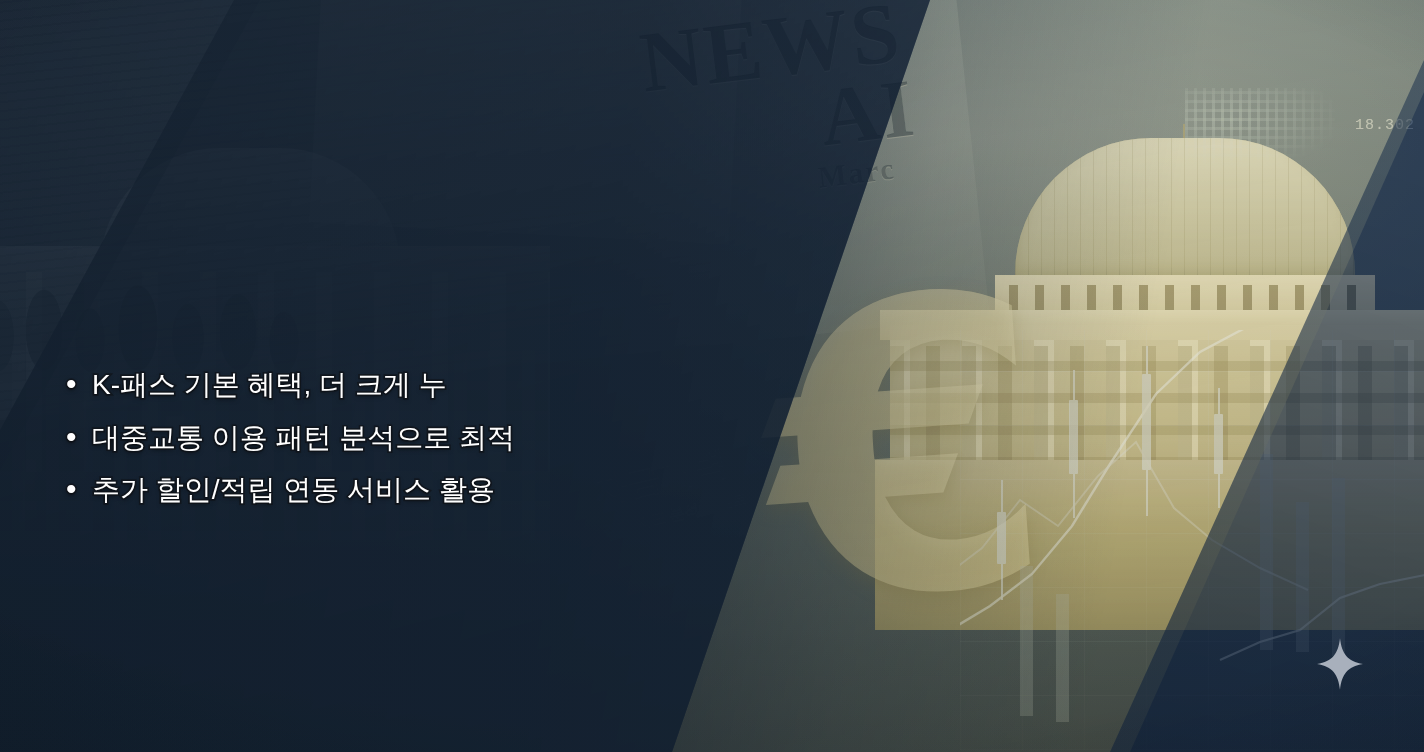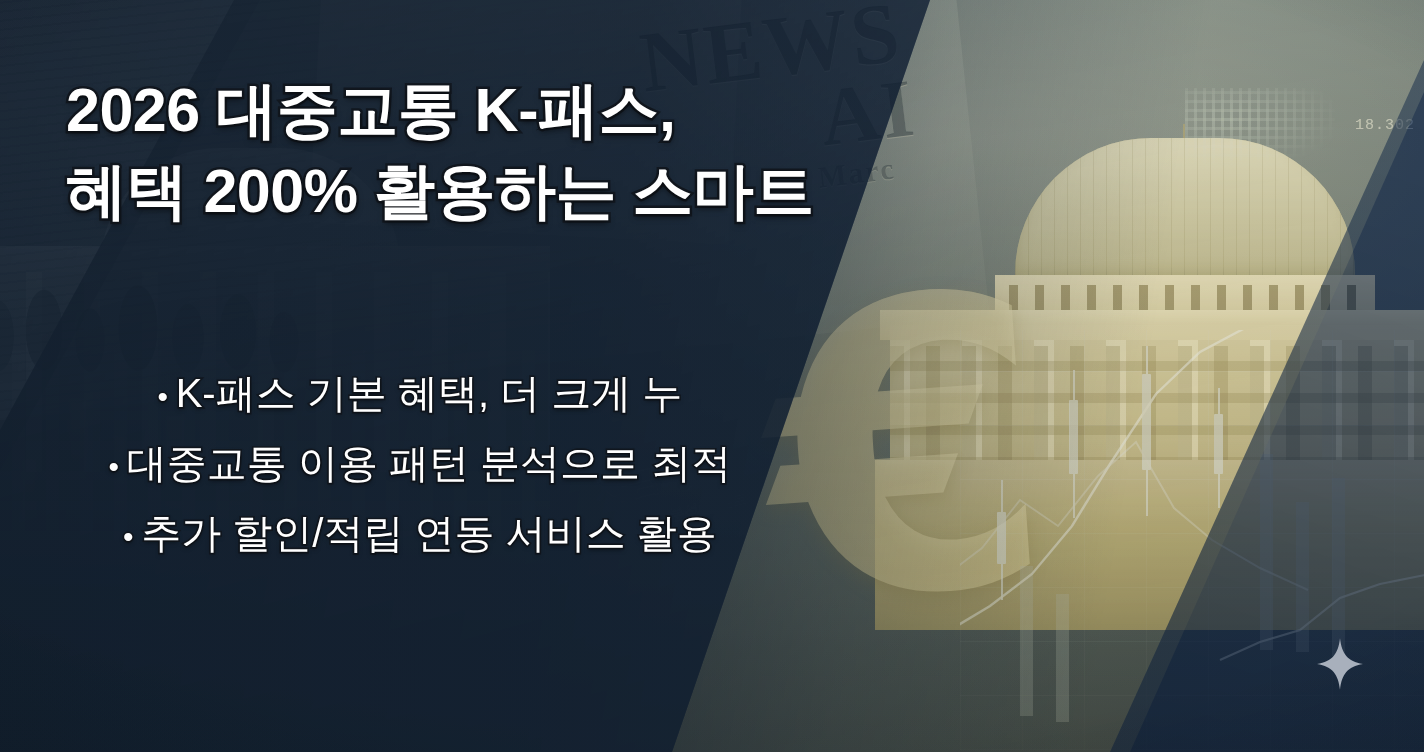--- a/index.html
+++ b/index.html
@@ -281,29 +281,28 @@
   }
   .headline .ln{display:block;}
 
   .bullets{
     position:absolute;left:66px;top:358px;
     list-style:none;margin:0;padding:0;
     width:700px;
   }
   .bullets li{
     display:block;
-    font-size:40px;
+    font-size:28px;
     font-weight:400;
     line-height:1.75;
     color:#ffffff;
     white-space:nowrap;
     -webkit-text-stroke:3.4px #121820;
     paint-order:stroke fill;
     text-shadow:0 2px 4px rgba(0,0,0,.55);
-    text-align:center;
   }
   .bullets li::before{
     content:"\2022";
     display:inline-block;
     width:26px;
     font-size:30px;
   }
 
   .sparkle{
     position:absolute;left:1340px;top:664px;
@@ -392,24 +391,20 @@
   <div class="bg-layer band-sepia"></div>
   <div class="bg-layer band-sepia2"></div>
   <div class="bg-layer band-navy-right"></div>
   <div class="bg-layer band-dark"></div>
   <div class="bg-layer band-dark2"></div>
   <div class="bg-layer veil"></div>
   <div class="bg-layer vignette"></div>
 
   <div class="content">
 
-    <h1 class="headline">
-      <span class="ln">2026 대중교통 K-패스,</span>
-      <span class="ln">혜택 200% 활용하는 스마트</span>
-    </h1>
 
     <ul class="bullets">
       <li>K-패스 기본 혜택, 더 크게 누</li>
       <li>대중교통 이용 패턴 분석으로 최적</li>
       <li>추가 할인/적립 연동 서비스 활용</li>
     </ul>
 
     <svg class="sparkle" viewBox="0 0 100 112">
       <path d="M50 0 C54 34 66 50 100 56 C66 62 54 78 50 112 C46 78 34 62 0 56 C34 50 46 34 50 0 Z" fill="#a8b0bc"></path>
     </svg>

